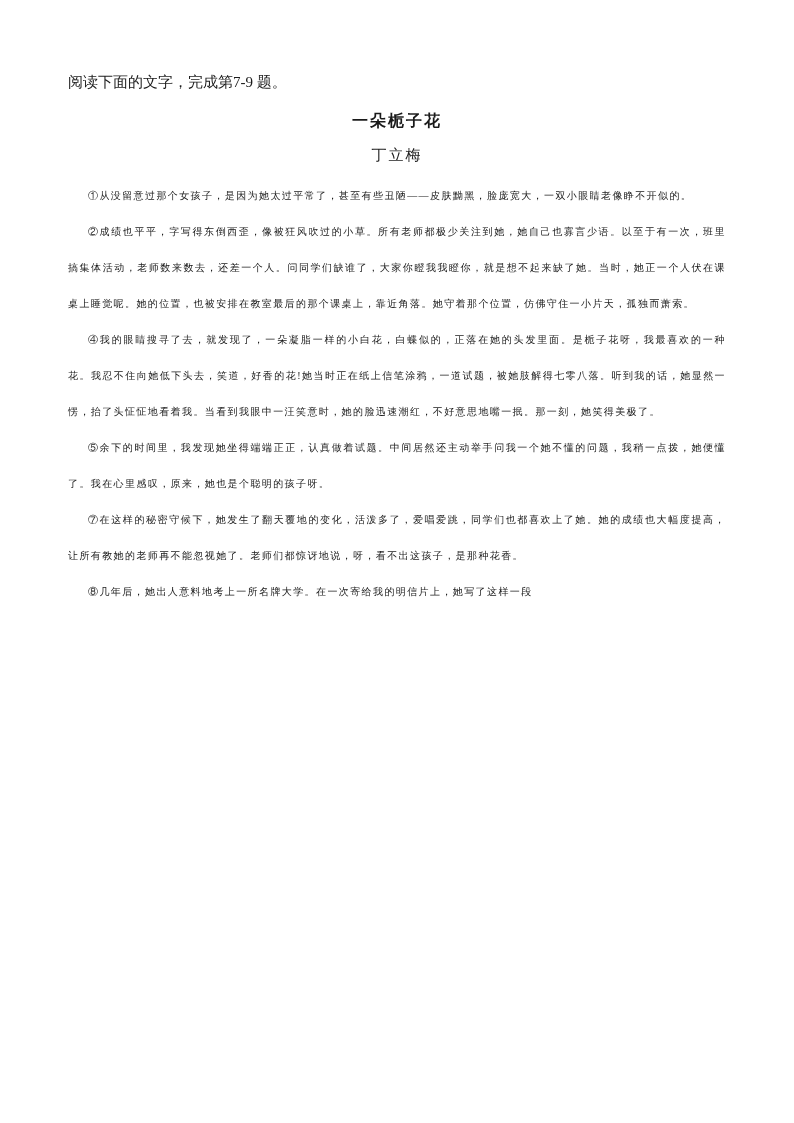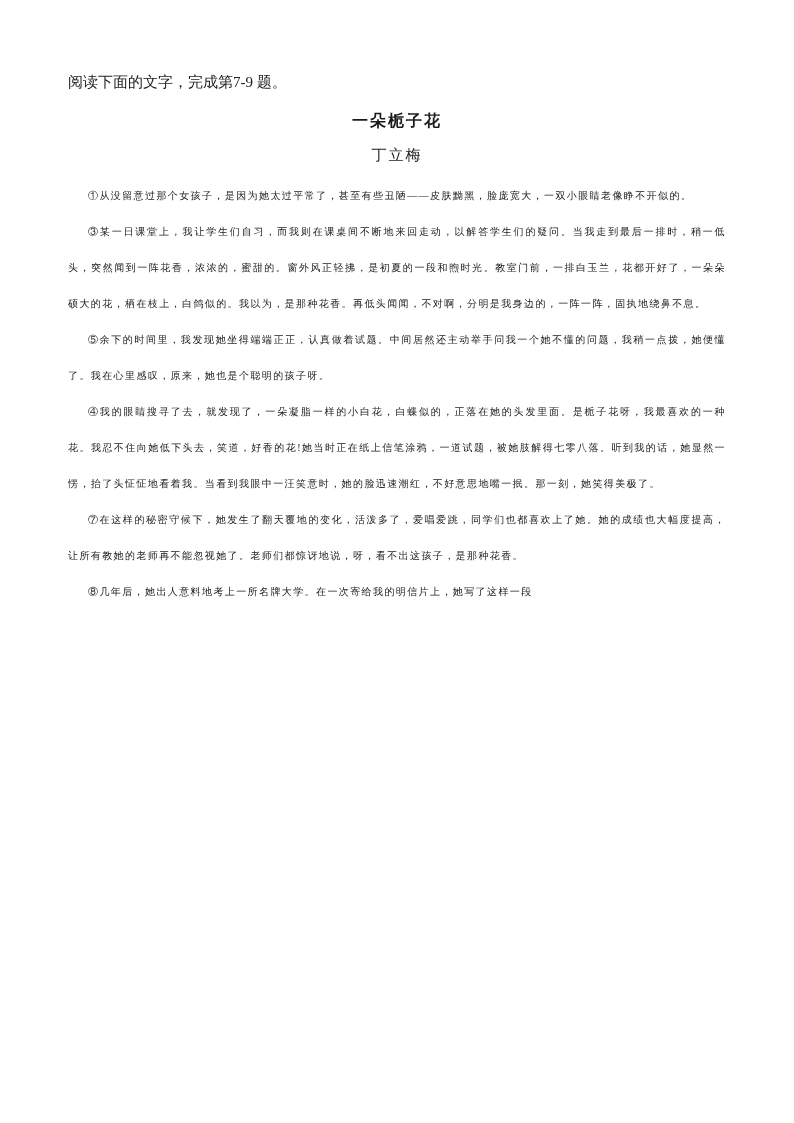--- a/index.html
+++ b/index.html
@@ -57,19 +57,19 @@
 
 <div class="page">
   <p class="instruction">阅读下面的文字，完成第7-9 题。</p>
 
   <h1 class="title">一朵栀子花</h1>
 
   <p class="author">丁立梅</p>
 
   <div class="body-text">
     <p>①从没留意过那个女孩子，是因为她太过平常了，甚至有些丑陋——皮肤黝黑，脸庞宽大，一双小眼睛老像睁不开似的。</p>
-    <p>③某一日课堂上，我让学生们自习，而我则在课桌间不断地来回走动，以解答学生们的疑问。当我走到最后一排时，稍一低头，突然闻到一阵花香，浓浓的，蜜甜的。窗外风正轻拂，是初夏的一段和煦时光。教室门前，一排白玉兰，花都开好了，一朵朵硕大的花，栖在枝上，白鸽似的。我以为，是那种花香。再低头闻闻，不对啊，分明是我身边的，一阵一阵，固执地绕鼻不息。</p>
+    <p>②成绩也平平，字写得东倒西歪，像被狂风吹过的小草。所有老师都极少关注到她，她自己也寡言少语。以至于有一次，班里搞集体活动，老师数来数去，还差一个人。问同学们缺谁了，大家你瞪我我瞪你，就是想不起来缺了她。当时，她正一个人伏在课桌上睡觉呢。她的位置，也被安排在教室最后的那个课桌上，靠近角落。她守着那个位置，仿佛守住一小片天，孤独而萧索。</p>
+    <p>④我的眼睛搜寻了去，就发现了，一朵凝脂一样的小白花，白蝶似的，正落在她的头发里面。是栀子花呀，我最喜欢的一种花。我忍不住向她低下头去，笑道，好香的花!她当时正在纸上信笔涂鸦，一道试题，被她肢解得七零八落。听到我的话，她显然一愣，抬了头怔怔地看着我。当看到我眼中一汪笑意时，她的脸迅速潮红，不好意思地嘴一抿。那一刻，她笑得美极了。</p>
     <p>⑤余下的时间里，我发现她坐得端端正正，认真做着试题。中间居然还主动举手问我一个她不懂的问题，我稍一点拨，她便懂了。我在心里感叹，原来，她也是个聪明的孩子呀。</p>
-    <p>④我的眼睛搜寻了去，就发现了，一朵凝脂一样的小白花，白蝶似的，正落在她的头发里面。是栀子花呀，我最喜欢的一种花。我忍不住向她低下头去，笑道，好香的花!她当时正在纸上信笔涂鸦，一道试题，被她肢解得七零八落。听到我的话，她显然一愣，抬了头怔怔地看着我。当看到我眼中一汪笑意时，她的脸迅速潮红，不好意思地嘴一抿。那一刻，她笑得美极了。</p>
     <p>⑦在这样的秘密守候下，她发生了翻天覆地的变化，活泼多了，爱唱爱跳，同学们也都喜欢上了她。她的成绩也大幅度提高，让所有教她的老师再不能忽视她了。老师们都惊讶地说，呀，看不出这孩子，是那种花香。</p>
     <p>⑧几年后，她出人意料地考上一所名牌大学。在一次寄给我的明信片上，她写了这样一段</p>
   </div>
 </div>
 
 </body></html>

